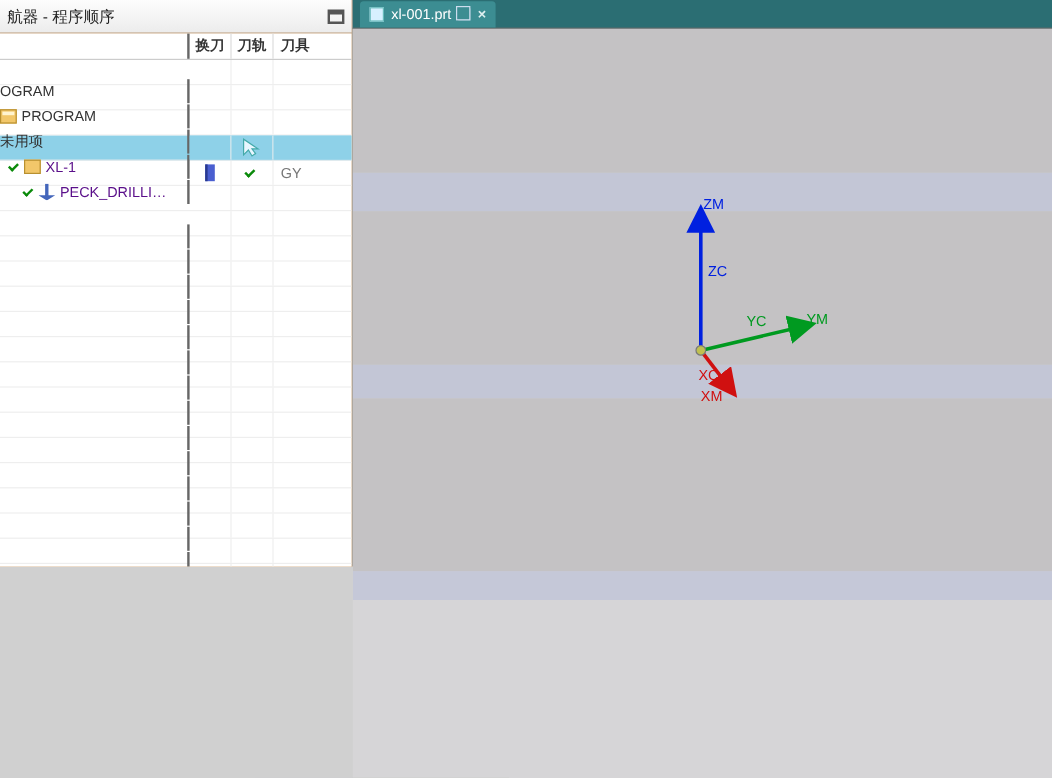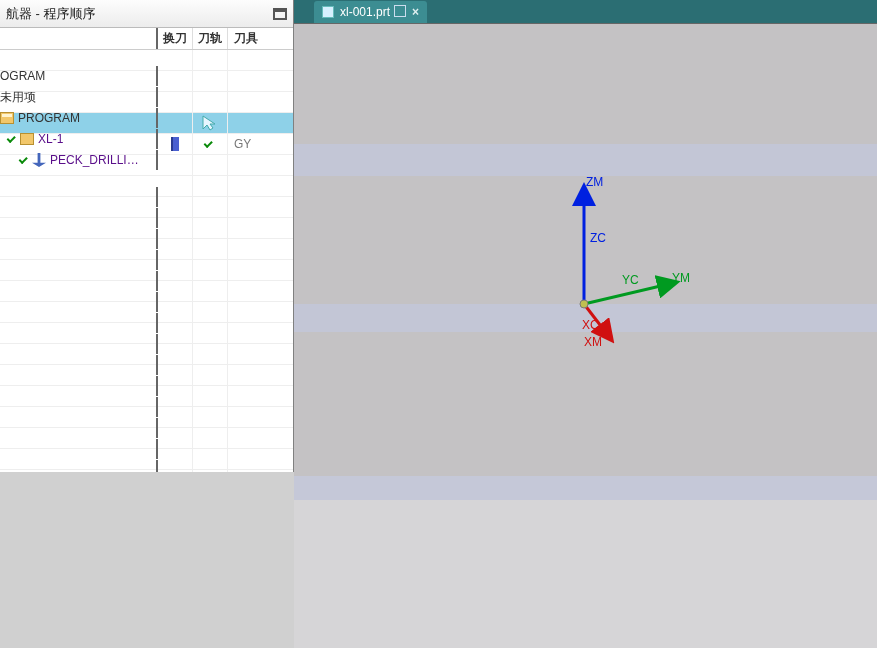--- a/index.html
+++ b/index.html
@@ -136,21 +136,21 @@
     height: 648px;
     display: flex;
     flex-direction: column;
     background: #d6d6d6;
   }
   .tab-bar {
     height: 24px;
     background: #2b6e73;
     display: flex;
     align-items: flex-end;
-    padding-left: 20px;
+    padding-left: 6px;
     border-bottom: 1px solid #666;
   }
   .file-tab {
     height: 22px;
     background: #3c8d92;
     color: #fff;
     display: flex;
     align-items: center;
     padding: 0 8px;
     font-size: 12px;
@@ -187,21 +187,21 @@
   .s1 { top:0; height:120px; background:#c4c2c4; }
   .s2 { top:120px; height:32px; background:#c3c6d6; }
   .s3 { top:152px; height:128px; background:#c4c2c4; }
   .s4 { top:280px; height:28px; background:#c3c6d6; }
   .s5 { top:308px; height:144px; background:#c4c2c4; }
   .s6 { top:452px; height:24px; background:#c5c8d8; }
   .s7 { top:476px; bottom:0; background:#d6d5d7; }
   .triad {
     position:absolute;
     left: 250px;
-    top: 140px;
+    top: 128px;
     width: 160px;
     height: 200px;
   }
   .triad svg { overflow: visible; }
   .axis-label { font-size: 12px; font-family: sans-serif; font-weight: 500; }
   .cursor-arrow {
     position:absolute;
     width:18px;height:18px;
   }
   .cursor-arrow svg { overflow:visible; }
@@ -233,32 +233,32 @@
       <div class="col-name">
           <span>OGRAM</span>
         </div>
       <div class="col-change"></div>
         <div class="col-path"></div>
         <div class="col-tool"></div>
     </div>
 
     <div class="tree-row">
       <div class="col-name">
+        <span class="program-icon"></span>
+        <span>PROGRAM</span>
+      </div>
+      <div class="col-change"></div>
+        <div class="col-path"></div>
+        <div class="col-tool"></div>
+    </div>
+
+    <div class="tree-row">
+      <div class="col-name">
           <span>未用项</span>
         </div>
-      <div class="col-change"></div>
-        <div class="col-path"></div>
-        <div class="col-tool"></div>
-    </div>
-
-    <div class="tree-row">
-      <div class="col-name">
-        <span class="program-icon"></span>
-        <span>PROGRAM</span>
-      </div>
       <div class="col-change"></div>
         <div class="col-path"></div>
         <div class="col-tool"></div>
     </div>
 
     <div class="tree-row row-selected">
       <div class="col-name">
         <span class="indent" style="width:6px"></span>
         <span class="check-icon"></span>
         <span class="folder-icon"></span>

